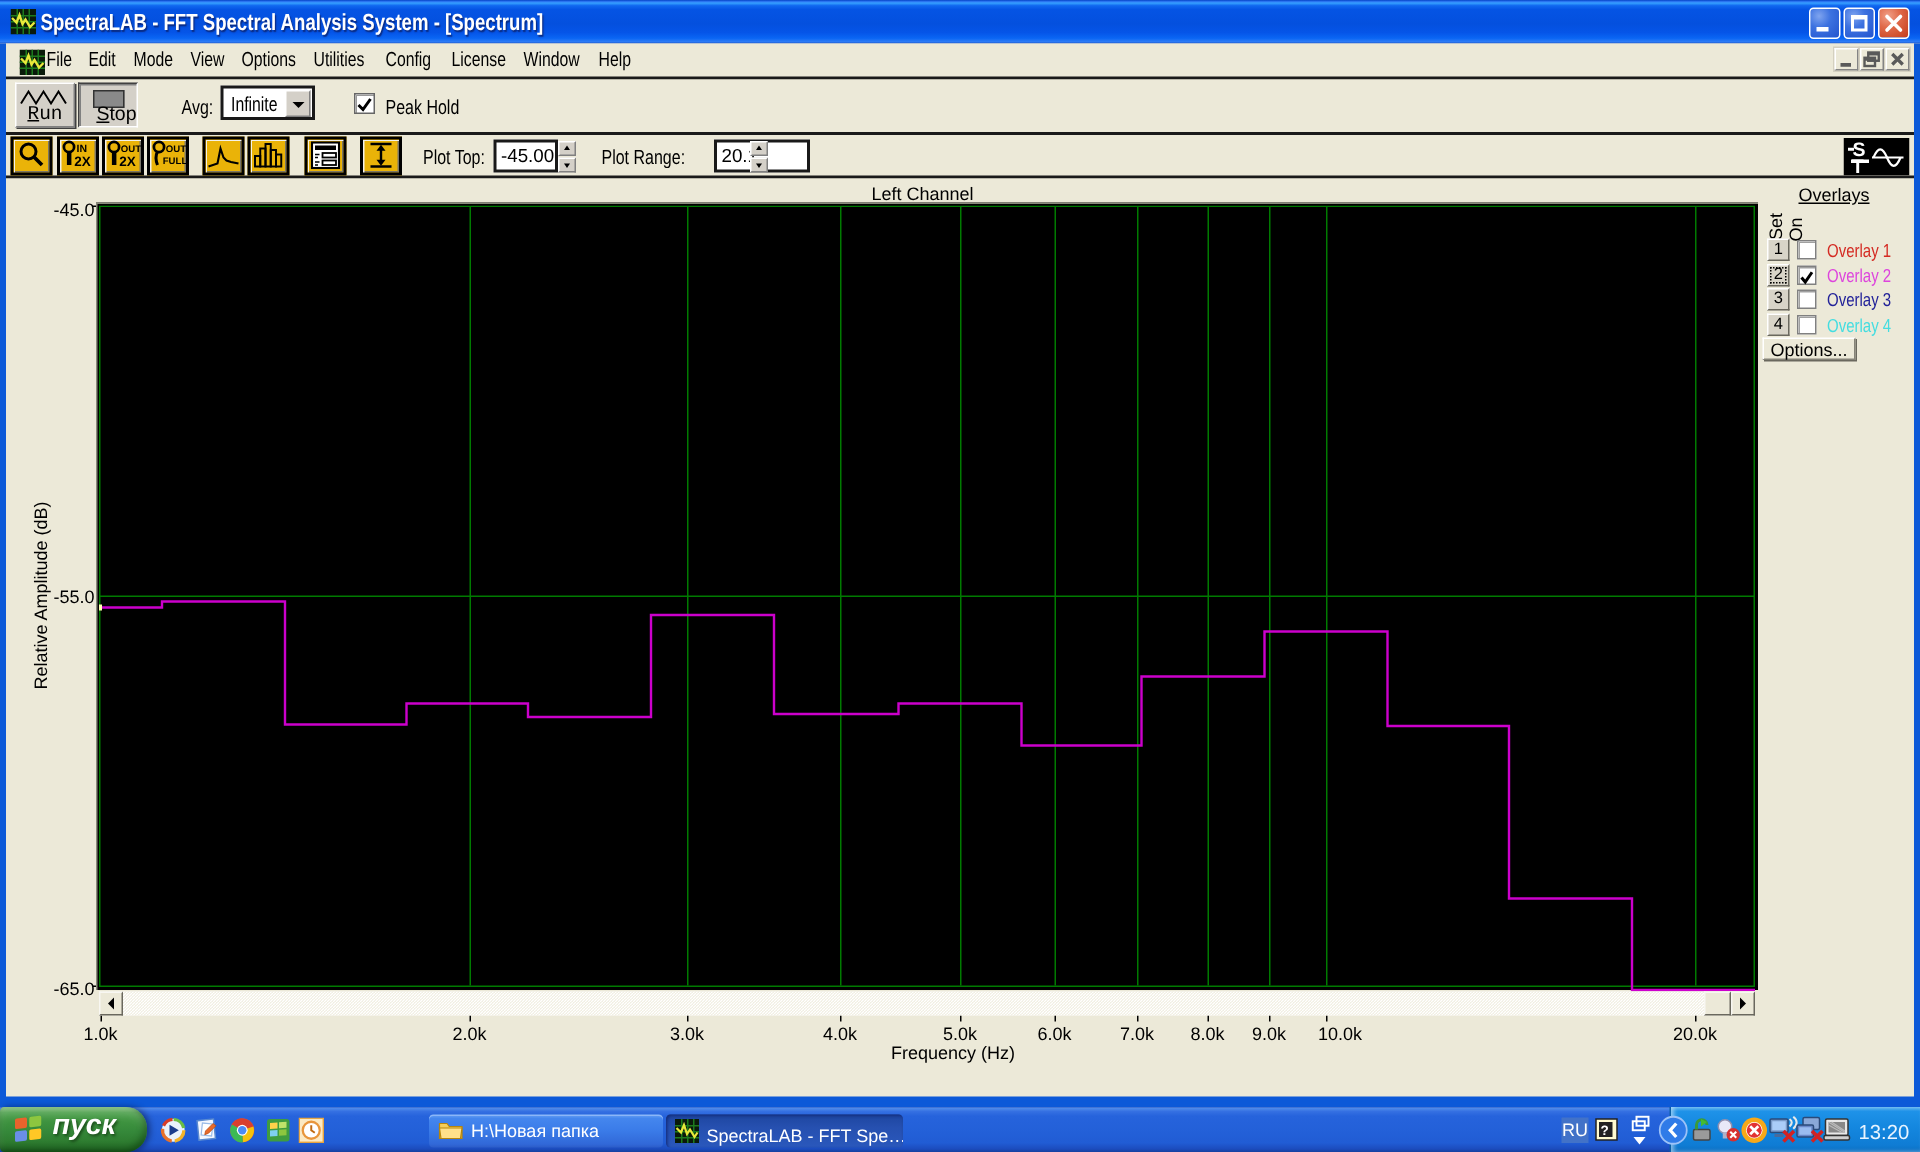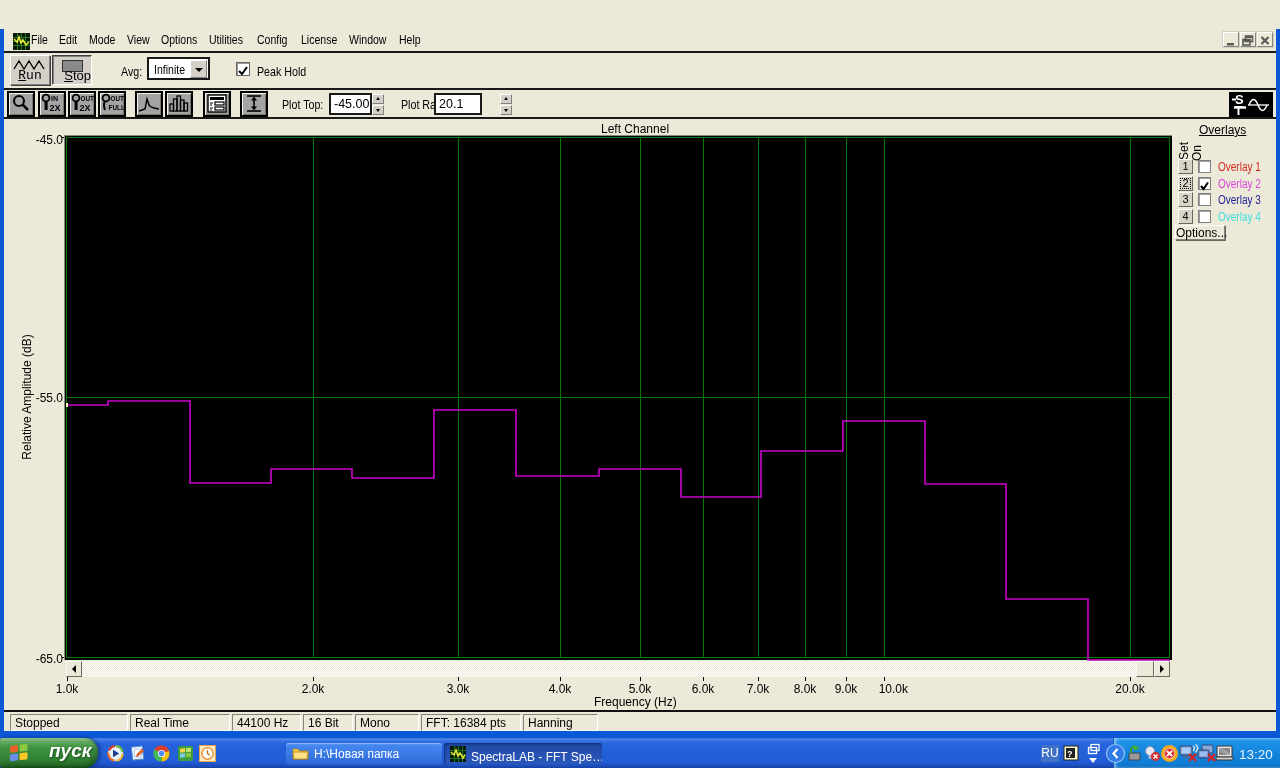--- a/index.html
+++ b/index.html
@@ -20,21 +20,21 @@
 #menubar .mitem{position:absolute;top:3px;font-size:13.5px;color:#000;transform-origin:0 50%;transform:scaleX(0.78);}
 .mdibtn{position:absolute;top:3px;width:16px;height:15px;background:#ECE9D8;border:1px solid #fff;border-right-color:#848484;border-bottom-color:#848484;box-shadow:0 0 0 1px #d4d0c0;}
 
 #toolbar1{left:4px;top:53px;width:1272px;height:37px;background:#ECE9D8;border-bottom:2px solid #1a1a1a;}
 #toolbar2{left:4px;top:90px;width:1272px;height:29px;background:#ECE9D8;border-bottom:2px solid #1a1a1a;}
 .bigbtn{position:absolute;width:40px;height:30px;background:#D4D0C8;text-align:center;}
 .bigbtn.raised{border:1px solid #808080;border-top-color:#fff;border-left-color:#fff;box-shadow:1px 1px 0 #404040;}
 .bigbtn.pressed{border:1px solid #fff;border-top-color:#404040;border-left-color:#404040;box-shadow:inset 1px 1px 0 #808080;}
 .bigbtn .blabel{position:absolute;left:0;right:0;bottom:1px;font-size:13px;color:#000;}
 .bigbtn .blabel u{text-decoration:underline;}
-.clsbtn{position:absolute;top:1px;width:28px;height:26px;background:#a3a3a3;border:2px solid #000;box-shadow:inset 1px 1px 0 #f4f2ea,inset -1px -1px 0 #7a7668;}
+.clsbtn{position:absolute;top:1px;width:28px;height:26px;background:#eab308;border:2px solid #000;box-shadow:inset 1px 1px 0 #f4f2ea,inset -1px -1px 0 #7a7668;}
 .field{position:absolute;background:#fff;border:2px solid #191919;font-size:12.5px;color:#000;padding-left:3px;}
 .spin{position:absolute;width:12px;height:21px;}
 .spin .up,.spin .dn{position:absolute;left:0;width:12px;height:10px;background:#D4D0C8;border:1px solid #808080;border-top-color:#fff;border-left-color:#fff;}
 .spin .up{top:0}.spin .dn{bottom:0}
 .spin .arr{position:absolute;left:3px;width:0;height:0;border-left:2.5px solid transparent;border-right:2.5px solid transparent;}
 .lbl{position:absolute;font-size:13.5px;color:#000;transform-origin:0 50%;transform:scaleX(0.79);white-space:nowrap;}
 
 #client{left:4px;top:119px;width:1272px;height:589px;background:#ECE9D8;}
 .axlbl{position:absolute;font-size:12px;color:#000;}
 
@@ -48,32 +48,53 @@
 #statusbar{left:4px;top:710px;width:1272px;height:21px;background:#ECE9D8;border-top:2px solid #111;}
 .scell{position:absolute;top:2px;height:17px;border:1px solid #858378;border-right-color:#fff;border-bottom-color:#fff;font-size:12px;color:#000;padding:1px 0 0 4px;}
 
 .wborder{background:#0C59D8;}
 
 #taskbar{left:0;top:738px;width:1280px;height:30px;
  background:linear-gradient(180deg,#3A66C8 0%,#4E8AEA 3%,#3570E2 10%,#2663DC 20%,#2360D8 55%,#215CD4 80%,#1C4CBE 93%,#16409F 100%);}
 #startbtn{left:0;top:738px;width:98px;height:30px;border-radius:0 12px 12px 0;
  background:linear-gradient(180deg,#7CBE74 0%,#4B9F4A 12%,#3F9440 30%,#35883A 55%,#2E7C30 78%,#27702A 92%,#1E6020 100%);
  box-shadow:inset -2px -2px 5px rgba(0,40,0,.45), inset 0 6px 8px -3px rgba(255,255,255,.28), 2px 0 4px rgba(0,0,30,.45);border-radius:3px 14px 14px 3px;}
-#startbtn .stext{position:absolute;left:35px;top:2px;color:#fff;font-size:19px;font-weight:bold;font-style:italic;text-shadow:1px 1px 2px #1a4a1a;margin-left:14px;}
+#startbtn .stext{position:absolute;left:35px;top:2px;color:#fff;font-size:19px;font-weight:bold;font-style:italic;text-shadow:1px 1px 2px #1a4a1a;}
 .qicon{position:absolute;top:745px;width:17px;height:17px;}
 .taskbtn{position:absolute;top:743px;height:22px;border-radius:3px;font-size:12.5px;color:#fff;white-space:nowrap;overflow:hidden;}
 #tray{left:1113px;top:738px;width:167px;height:30px;
  background:linear-gradient(180deg,#4AA8EE 0%,#1E92E8 10%,#1487DF 45%,#0F7CD4 85%,#0A6DC0 100%);
  border-left:1px solid #0A5FA8;box-shadow:inset 2px 0 3px rgba(255,255,255,.5);}
 #clock{position:absolute;left:1239px;top:747px;color:#E8F4FF;font-size:13.5px;}
 </style>
 </head>
 <body>
 <div id="root">
 
+<div class="abs" id="titlebar">
+  <svg class="abs ticon" style="left:7px;top:6px;" width="17" height="17" viewBox="0 0 17 17">
+    <rect x="0" y="0" width="17" height="17" fill="#0a1a0a"></rect>
+    <g stroke="#1d7a1d" stroke-width="1">
+      <path d="M0 4.5H17 M0 8.5H17 M0 12.5H17 M4.5 0V17 M8.5 0V17 M12.5 0V17"></path>
+    </g>
+    <polyline points="1,6 4,9 6,4 8,10 10,7 13,12 16,9" fill="none" stroke="#e8e83a" stroke-width="1.6"></polyline>
+  </svg>
+  <div class="abs" id="titletext">SpectraLAB - FFT Spectral Analysis System - [Spectrum]</div>
+  <div class="abs tbtn min" style="left:1206px;">
+    <div class="glyph" style="left:4px;top:12px;width:8px;height:3px;background:#fff;"></div>
+  </div>
+  <div class="abs tbtn max" style="left:1229px;">
+    <div class="glyph" style="left:4px;top:4px;width:11px;height:11px;border:2px solid #fff;border-top-width:3px;"></div>
+  </div>
+  <div class="abs tbtn close" style="left:1252px;">
+    <svg width="19" height="19" viewBox="0 0 19 19">
+          <path d="M5 5L14 14M14 5L5 14" stroke="#fff" stroke-width="2.4" stroke-linecap="round"></path>
+        </svg>
+  </div>
+</div>
 <div class="abs wborder" style="left:0;top:29px;width:4px;height:709px;"></div>
 <div class="abs wborder" style="left:1276px;top:29px;width:4px;height:709px;"></div>
 <div class="abs wborder" style="left:0;top:731px;width:1280px;height:7px;"></div>
 <div class="abs" id="menubar">
   <svg class="abs" style="left:9px;top:4px;" width="17" height="17" viewBox="0 0 17 17">
     <rect x="0" y="0" width="17" height="17" fill="#0a1a0a"></rect>
     <g stroke="#1d7a1d" stroke-width="1">
           <path d="M0 4.5H17 M0 8.5H17 M0 12.5H17 M4.5 0V17 M8.5 0V17 M12.5 0V17"></path>
         </g>
     <polyline points="1,6 4,9 6,4 8,10 10,7 13,12 16,9" fill="none" stroke="#e8e83a" stroke-width="1.6"></polyline>
@@ -199,41 +220,41 @@
   <div class="field" style="left:325px;top:3px;width:43px;height:22px;padding-top:2px;">-45.00</div>
   <div class="spin" style="left:368px;top:4px;">
     <div class="up">
           <div class="arr" style="top:2px;border-bottom:3.5px solid #000;"></div>
         </div>
     <div class="dn">
           <div class="arr" style="top:3px;border-top:3.5px solid #000;"></div>
         </div>
   </div>
   <span class="lbl" style="left:397px;top:7px;">Plot Range:</span>
-  <div class="field" style="left:430px;top:3px;width:48px;height:22px;padding-top:2px;">20.1</div>
+  <div class="field" style="left:472px;top:3px;width:64px;height:22px;padding-top:2px;">20.1</div>
   <div class="spin" style="left:496px;top:4px;">
     <div class="up">
           <div class="arr" style="top:2px;border-bottom:3.5px solid #000;"></div>
         </div>
     <div class="dn">
           <div class="arr" style="top:3px;border-top:3.5px solid #000;"></div>
         </div>
   </div>
   <svg class="abs" style="left:1225px;top:2px;" width="44" height="25" viewBox="0 0 44 25">
     <rect x="0" y="0" width="44" height="25" fill="#000"></rect>
     <text x="6" y="12" font-size="13" font-weight="bold" fill="#fff" font-family="Liberation Sans">S</text>
     <text x="5.5" y="23" font-size="13" font-weight="bold" fill="#fff" font-family="Liberation Sans">T</text>
     <line x1="3" y1="7.5" x2="7" y2="7.5" stroke="#fff" stroke-width="2"></line>
     <line x1="5" y1="15.5" x2="17" y2="15.5" stroke="#fff" stroke-width="2.4"></line>
     <path d="M20 13 q4.5-11 9 0 q4.5 11 9 0" fill="none" stroke="#fff" stroke-width="1.5"></path>
     <line x1="19" y1="13" x2="40" y2="13" stroke="#fff" stroke-width="1.3"></line>
   </svg>
 </div>
 <div class="abs" id="client">
-  <div class="axlbl" style="left:577px;top:3px;margin-left:20px;">Left Channel</div>
+  <div class="axlbl" style="left:577px;top:3px;">Left Channel</div>
   <div class="axlbl" style="left:26px;top:14px;width:33px;text-align:right;">-45.0</div>
   <div class="abs" style="left:58px;top:18px;width:4px;height:1px;background:#000;"></div>
   <div class="abs" style="left:58px;top:538px;width:4px;height:1px;background:#000;"></div>
   <div class="axlbl" style="left:26px;top:272px;width:33px;text-align:right;">-55.0</div>
   <div class="axlbl" style="left:26px;top:533px;width:33px;text-align:right;">-65.0</div>
   <div class="axlbl" style="left:-57px;top:271px;width:160px;text-align:center;transform:rotate(-90deg);">Relative Amplitude (dB)</div>
   <div style="position:absolute;left:60px;top:16px;width:1108px;height:525px;border-top:1px solid #8a8a7a;border-left:1px solid #8a8a7a;background:#000;"></div>
   <svg class="abs" style="left:62px;top:18px;" width="1104" height="526" viewBox="0 0 1104 526">
     <rect x="0" y="0" width="1104" height="521" fill="#000"></rect>
     <g stroke="#007A00" stroke-width="1">
@@ -281,30 +302,21 @@
   <div class="ovchk" style="left:1194px;top:41px;"></div>
   <div class="ovchk" style="left:1194px;top:58px;"><svg width="11" height="11" viewBox="0 0 11 11">
           <path d="M2 5l2.5 3L9 1.5" fill="none" stroke="#000" stroke-width="2"></path>
         </svg></div>
   <div class="ovchk" style="left:1194px;top:74px;"></div>
   <div class="ovchk" style="left:1194px;top:91px;"></div>
   <div class="ovlbl" style="left:1214px;top:41px;color:#D42A22;">Overlay 1</div>
   <div class="ovlbl" style="left:1214px;top:58px;color:#DD44DD;">Overlay 2</div>
   <div class="ovlbl" style="left:1214px;top:74px;color:#222299;">Overlay 3</div>
   <div class="ovlbl" style="left:1214px;top:91px;color:#44DDE0;">Overlay 4</div>
-  <div class="abs" style="left:1171px;top:106px;width:50px;height:15px;background:#ECE9D8;border:1px solid #858378;border-top-color:#fff;border-left-color:#fff;box-shadow:1px 1px 0 #6a685e;font-size:12px;text-align:center;">Options...</div>
-</div>
-<div class="abs" id="statusbar">
-  <div class="scell" style="left:6px;width:118px;">Stopped</div>
-  <div class="scell" style="left:126px;width:100px;">Real Time</div>
-  <div class="scell" style="left:228px;width:69px;">44100 Hz</div>
-  <div class="scell" style="left:299px;width:50px;">16 Bit</div>
-  <div class="scell" style="left:351px;width:64px;">Mono</div>
-  <div class="scell" style="left:417px;width:100px;">FFT: 16384 pts</div>
-  <div class="scell" style="left:519px;width:75px;">Hanning</div>
+  <div class="abs" style="left:1171px;top:106px;width:62px;height:15px;background:#ECE9D8;border:1px solid #858378;border-top-color:#fff;border-left-color:#fff;box-shadow:1px 1px 0 #6a685e;font-size:12px;text-align:center;">Options...</div>
 </div>
 
 <div class="abs" id="taskbar"></div>
 <div class="abs" id="startbtn">
   <svg class="abs" style="left:9px;top:5px;" width="20" height="20" viewBox="0 0 20 20">
     <g transform="skewY(-7) translate(0,2)">
       <rect x="1" y="1" width="8" height="7" rx="1.2" fill="#E8632C"></rect>
       <rect x="10.5" y="1" width="8" height="7" rx="1.2" fill="#8DC63F"></rect>
       <rect x="1" y="9.5" width="8" height="7" rx="1.2" fill="#6A8EE8"></rect>
       <rect x="10.5" y="9.5" width="8" height="7" rx="1.2" fill="#FFC726"></rect>

